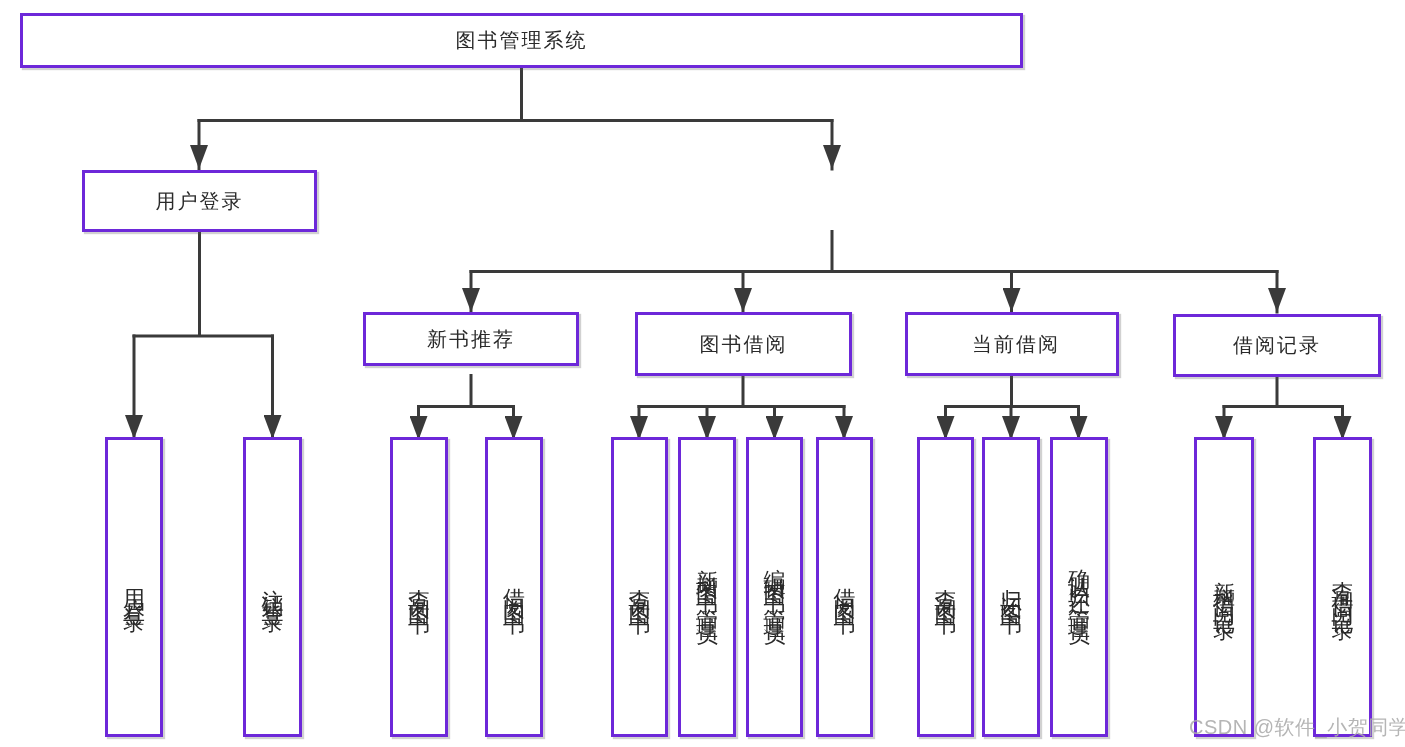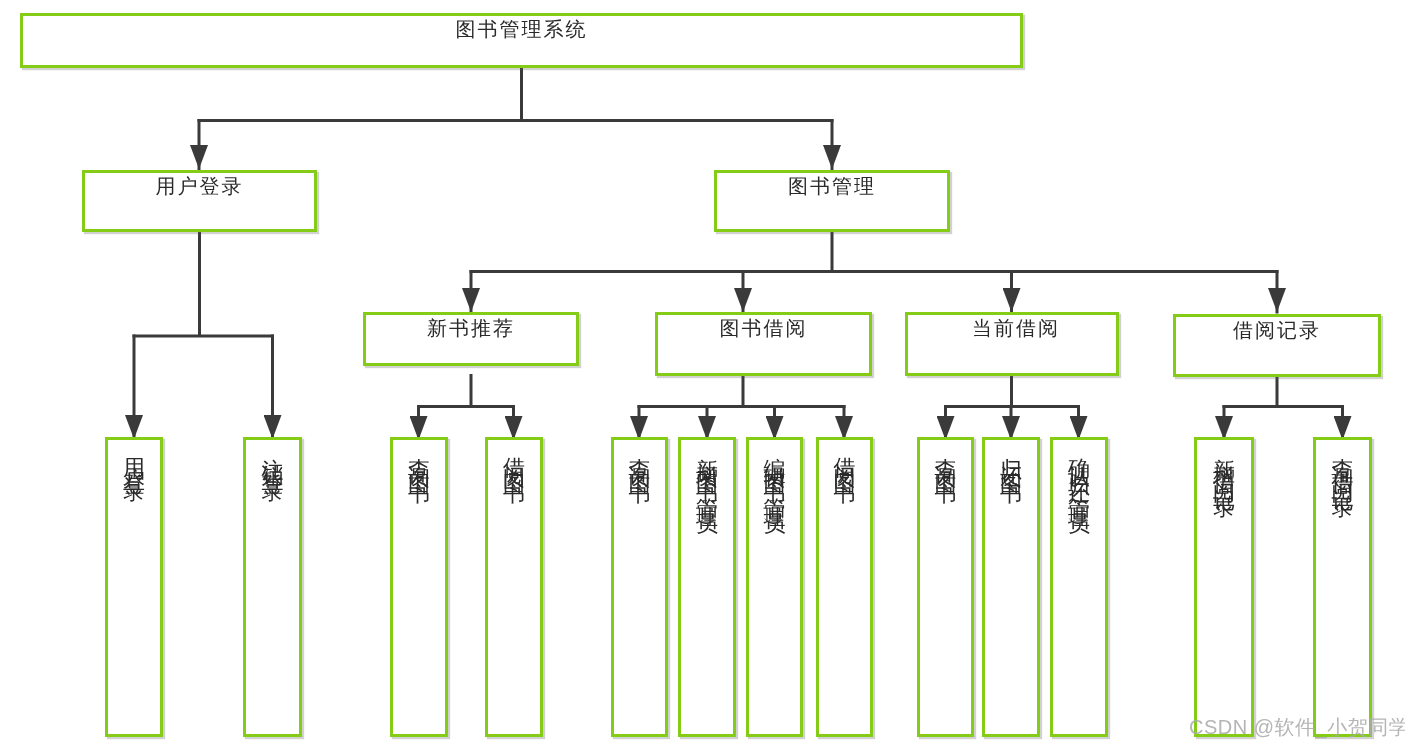--- a/index.html
+++ b/index.html
@@ -8,23 +8,24 @@
     width:1405px;height:747px;
     background:#ffffff;
     overflow:hidden;
     font-family:"Liberation Sans","DejaVu Sans",sans-serif;
   }
   #wires{position:absolute;left:0;top:0;z-index:1;}
   .box{
     position:absolute;
     box-sizing:border-box;
     background:#ffffff;
-    border:3px solid #84cc16;
+    border:3px solid #6d28d9;
     box-shadow:2px 2px 1px rgba(90,90,90,0.28);
     display:flex;
+    align-items:center;
     justify-content:center;
     color:#2a2a2a;
     z-index:2;
   }
   .h-label{
     font-size:20px;
     letter-spacing:2px;
     white-space:nowrap;
   }
   .v-label{
@@ -93,28 +94,25 @@
     </g>
   </svg>
 
   <div class="box" style="left:20px;top:13px;width:1003px;height:55px;">
     <span class="h-label">图书管理系统</span>
   </div>
 
   <div class="box" style="left:82px;top:170px;width:235px;height:62px;">
     <span class="h-label">用户登录</span>
   </div>
-  <div class="box" style="left:714px;top:170px;width:236px;height:62px;">
-    <span class="h-label">图书管理</span>
-  </div>
 
   <div class="box" style="left:363px;top:312px;width:216px;height:54px;">
     <span class="h-label">新书推荐</span>
   </div>
-  <div class="box" style="left:635px;top:312px;width:217px;height:64px;margin-left:20px;">
+  <div class="box" style="left:635px;top:312px;width:217px;height:64px;">
     <span class="h-label">图书借阅</span>
   </div>
   <div class="box" style="left:905px;top:312px;width:214px;height:64px;padding-left:8px;">
     <span class="h-label">当前借阅</span>
   </div>
   <div class="box" style="left:1173px;top:314px;width:208px;height:63px;">
     <span class="h-label">借阅记录</span>
   </div>
 
   <div class="box" style="left:105px;top:437px;width:58px;height:300px;">

